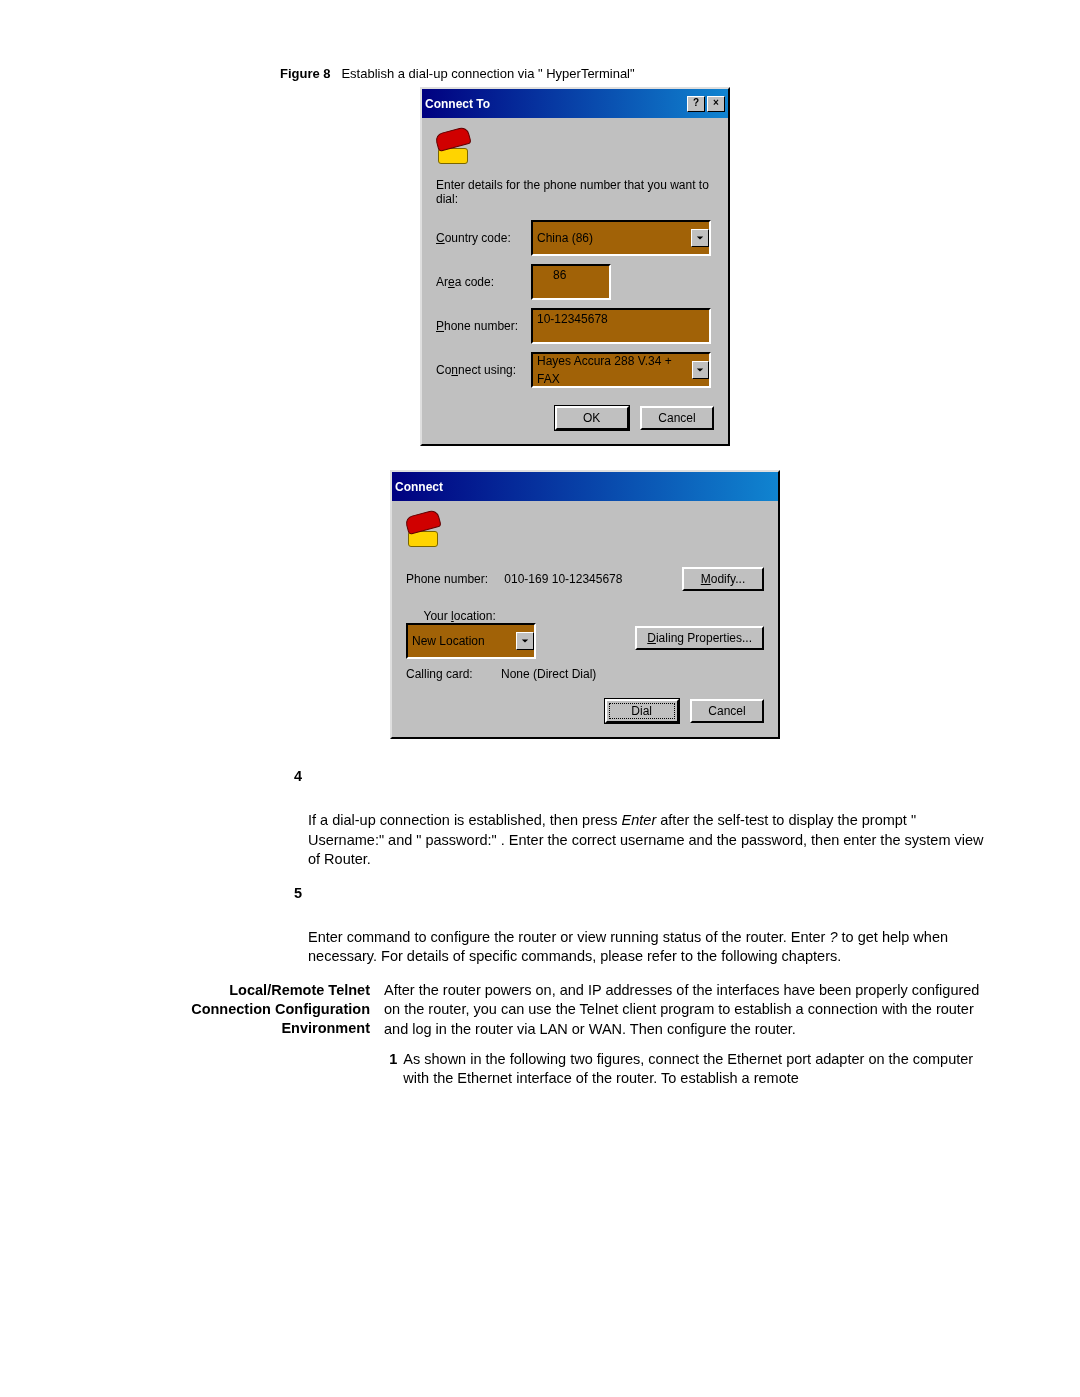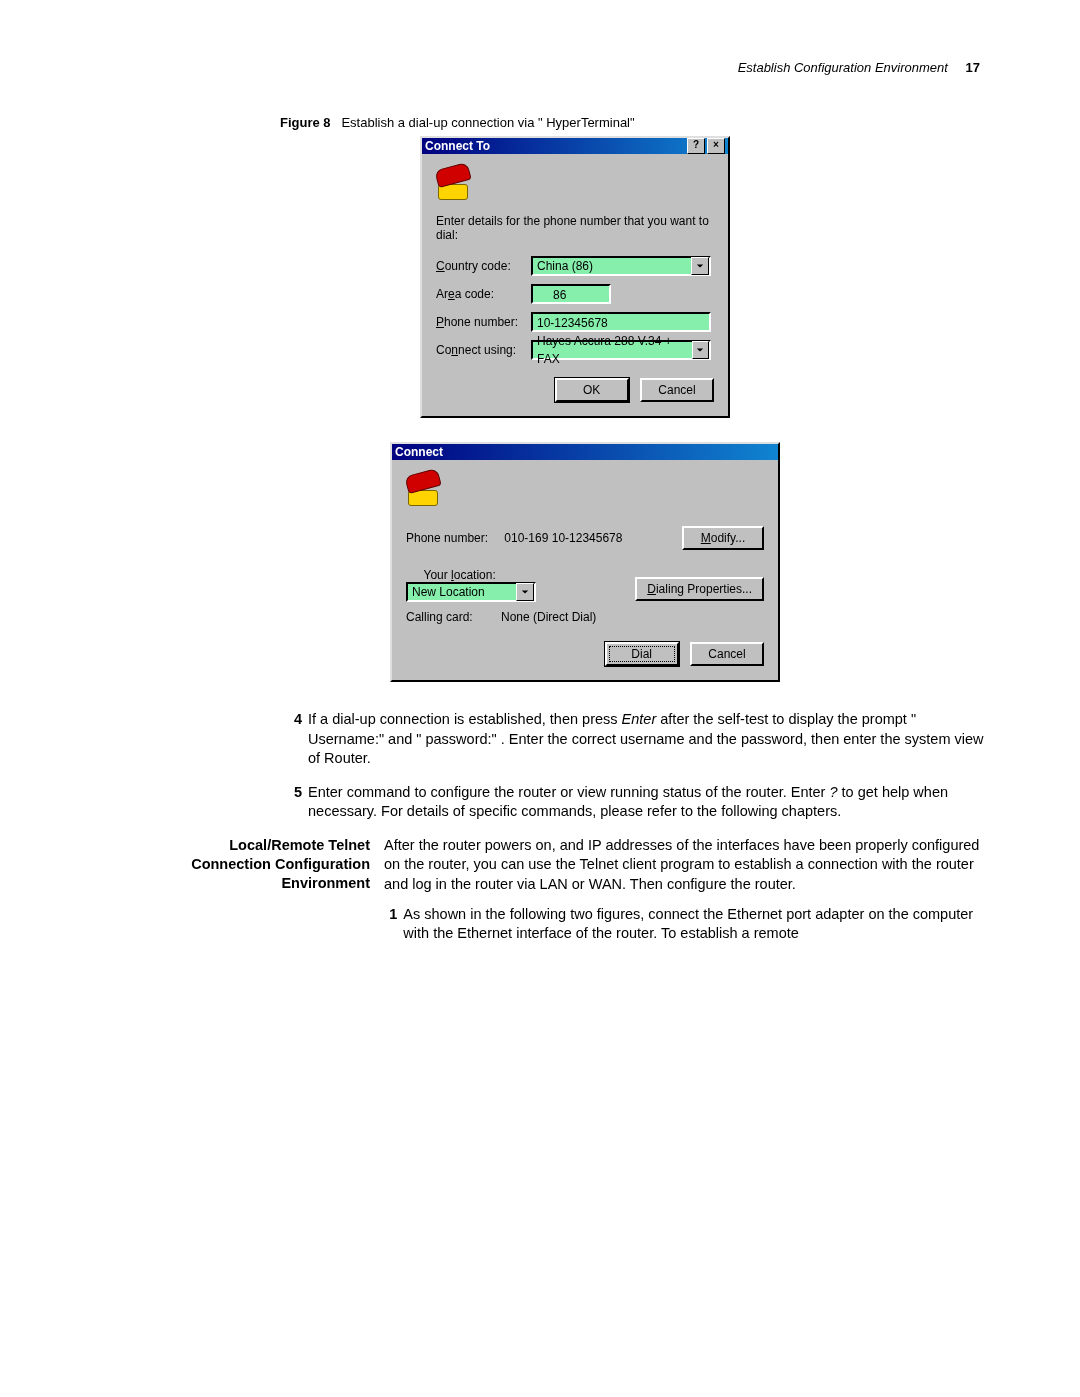--- a/index.html
+++ b/index.html
@@ -36,21 +36,21 @@
     border-left-color: #dfdfdf;
     position: relative;
     box-sizing: border-box;
     font-family: "MS Sans Serif", Tahoma, Arial, sans-serif;
     font-size: 12px;
   }
   .titlebar {
     background: linear-gradient(to right, #000080, #1084d0);
     color: #fff;
     font-weight: bold;
-    height: 16px;
+    height: 29px;
     line-height: 20px;
     padding: 0 3px;
     display: flex;
     justify-content: space-between;
     align-items: center;
     font-size: 12px;
     gap: 12px;
   }
   .titlebtns { display: flex; gap: 2px; }
   .titlebtn {
@@ -72,25 +72,25 @@
   .phoneicon .hand {
     position: absolute; top: 0; left: 0; width: 32px; height: 16px;
     background: #d00000; border: 1px solid #600000; border-radius: 8px 8px 4px 4px;
     transform: rotate(-15deg);
   }
   .lbl { display: inline-block; }
   .ul { text-decoration: underline; }
   .row { display: flex; align-items: center; margin: 8px 0; }
   .row .col1 { width: 95px; }
   .field, .combo {
-    background: #86efac;
+    background: #a16207;
     border: 2px inset #808080;
     border-top-color: #404040; border-left-color: #404040;
     border-right-color: #fff; border-bottom-color: #fff;
-    height: 20px; line-height: 18px; padding: 0 4px; box-sizing: border-box;
+    height: 36px; line-height: 18px; padding: 0 4px; box-sizing: border-box;
     font-size: 12px;
   }
   .combo { display: flex; justify-content: space-between; align-items: center; padding-right: 0; }
   .combo .arrow {
     width: 16px; height: 16px; background: #c0c0c0;
     border: 1px solid #000; border-top-color:#fff; border-left-color:#fff;
     display: flex; align-items: center; justify-content: center;
   }
   .combo .arrow svg { width: 8px; height: 8px; }
   .btn {
@@ -103,36 +103,32 @@
   .btn.default { box-shadow: 0 0 0 1px #000; }
   .btn.dotted { outline: 1px dotted #000; outline-offset: -5px; }
   .btnrow { text-align: right; margin-top: 18px; }
   .btnrow .btn { margin-left: 8px; }
 
   .fig1wrap { margin-left: 240px; margin-bottom: 24px; }
   .fig2wrap { margin-left: 210px; margin-bottom: 28px; }
   .ol { margin-left: 100px; }
   .ol .item { display: flex; margin: 4px 0 14px 0; font-size: 14.5px; line-height: 1.35; }
   .ol .num { width: 22px; font-weight: bold; flex: none; text-align: right; margin-right: 6px; }
-  .ol .txt { flex: 1; }
+  .ol .txt { flex: 1; margin-top: 44px; }
   .ol em { font-style: italic; }
 
   .sect { display: flex; margin-top: 14px; }
   .sect .side { width: 190px; text-align: right; font-weight: bold; font-size: 14.5px; line-height: 1.3; padding-right: 14px; }
   .sect .main { flex: 1; font-size: 14.5px; line-height: 1.35; }
 </style>
 </head>
 <body>
 
 <div class="page">
 
-  <div class="header">
-    <span>Establish Configuration Environment</span>
-    <span class="pgnum">17</span>
-  </div>
 
   <div class="figcap">
     <b>Figure 8</b>&nbsp;&nbsp;
     <span>Establish a dial-up connection via " HyperTerminal"</span>
   </div>
 
   <div class="fig1wrap">
     <div class="win" style="width:310px;">
       <div class="titlebar">
         <span>Connect To</span>

